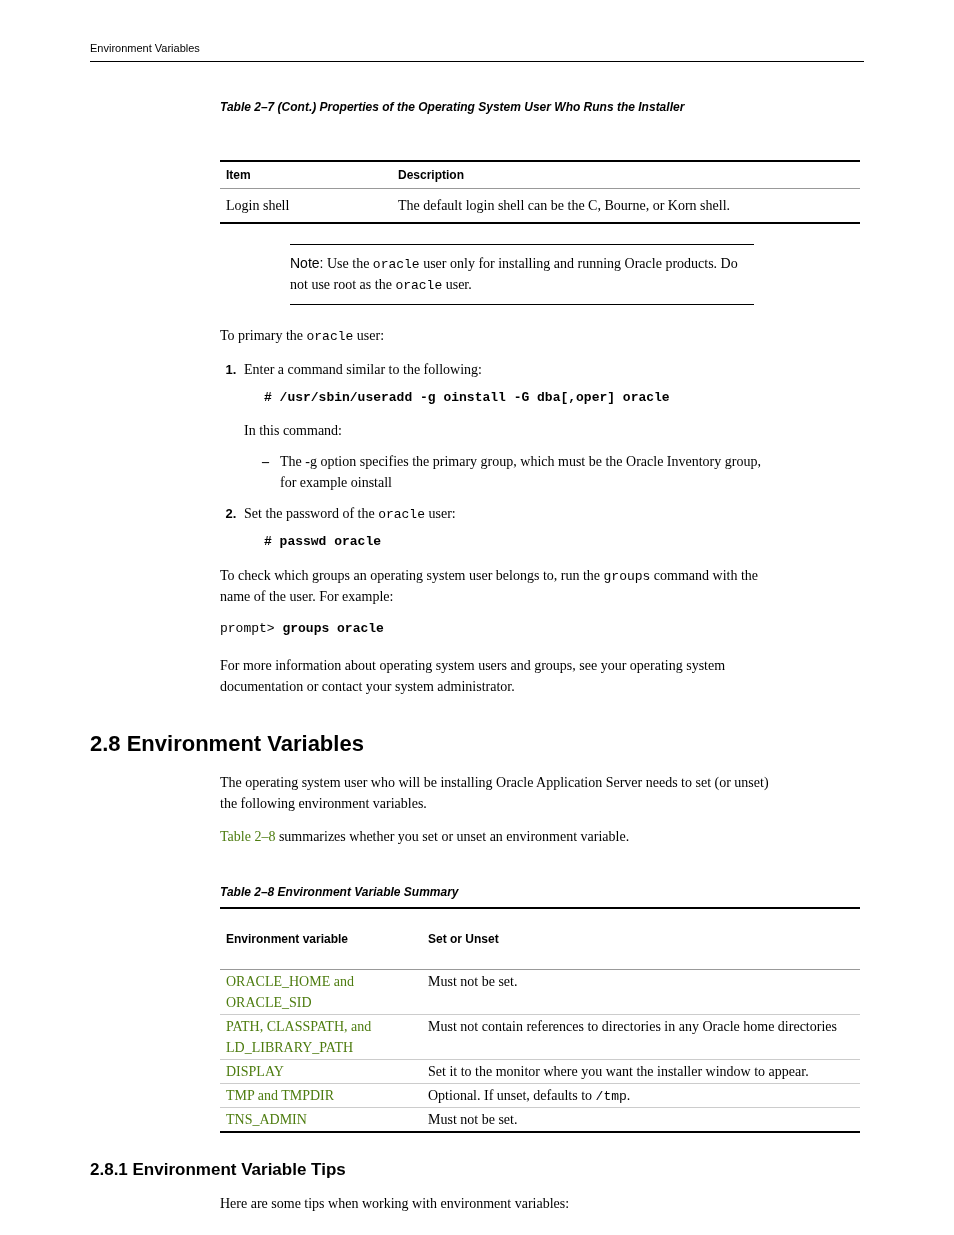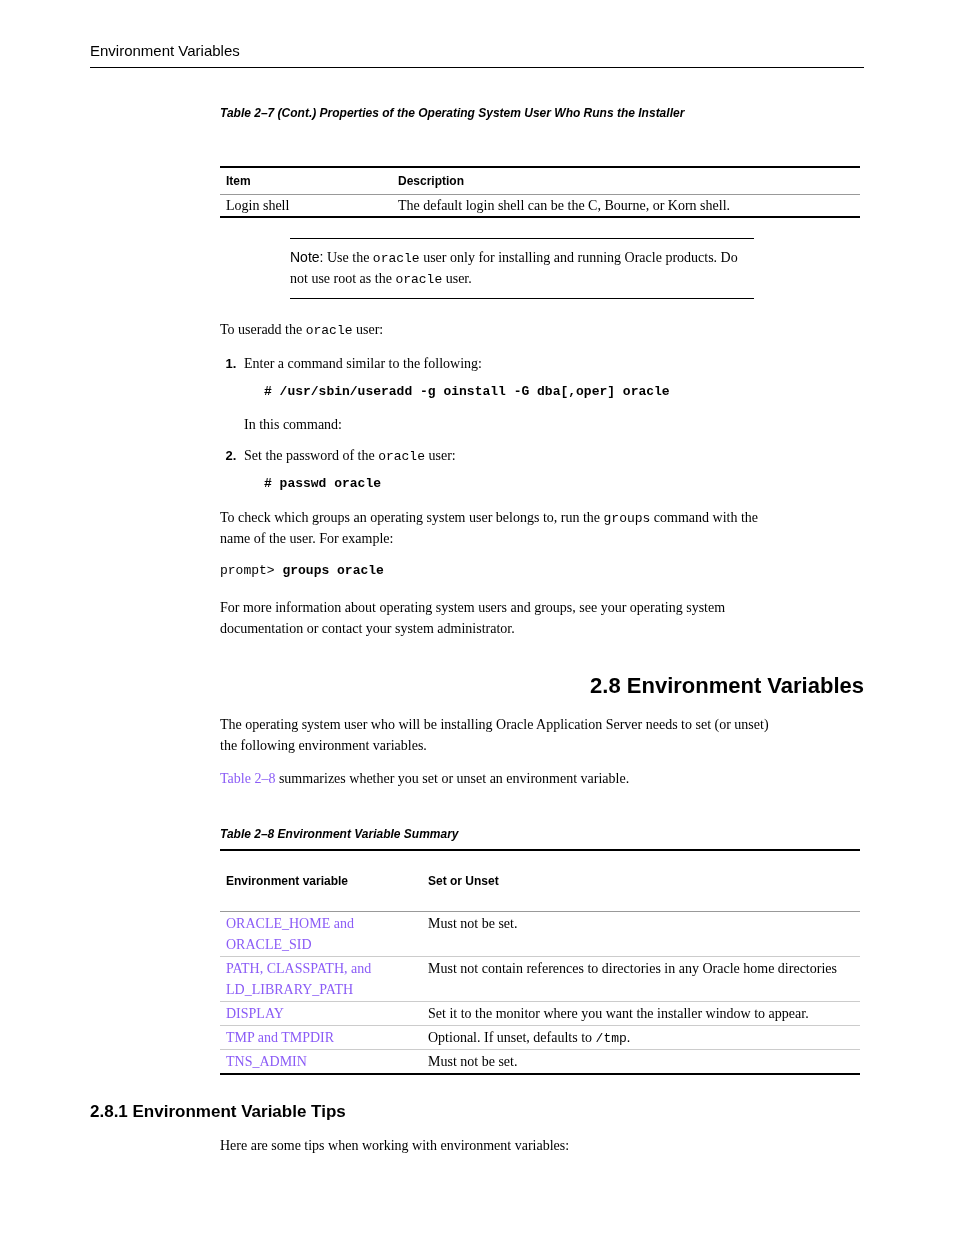--- a/index.html
+++ b/index.html
@@ -7,21 +7,21 @@
     font-size: 14px;
     color: #000;
     margin: 0;
     padding: 40px 90px 60px 90px;
     line-height: 1.5;
     width: 954px;
     box-sizing: border-box;
   }
   .running-header {
     font-family: Helvetica, Arial, sans-serif;
-    font-size: 15px;
+    font-size: 11px;
     color: #000;
     border-bottom: 1px solid #000;
     padding-bottom: 4px;
     margin-bottom: 28px;
   }
   .table-caption {
     font-family: Helvetica, Arial, sans-serif;
     font-size: 12px;
     font-weight: bold;
     font-style: italic;
@@ -38,21 +38,21 @@
   }
   table.bordered th {
     font-family: Helvetica, Arial, sans-serif;
     font-size: 12px;
     text-align: left;
     padding: 4px 6px;
     border-top: 2px solid #000;
     border-bottom: 1px solid #999;
   }
   table.bordered td {
-    padding: 0 6px;
+    padding: 6px 6px;
     vertical-align: top;
   }
   table.bordered tr:last-child td {
     border-bottom: 2px solid #000;
   }
   .note-box {
     border-top: 1.5px solid #000;
     border-bottom: 1.5px solid #000;
     margin: 20px 110px 20px 200px;
     padding: 8px 0;
@@ -123,30 +123,29 @@
     font-family: "Courier New", Courier, monospace;
     font-size: 13px;
     margin: 8px 0 16px 130px;
     white-space: pre;
   }
   h1.section {
     font-family: Helvetica, Arial, sans-serif;
     font-size: 22px;
     font-weight: bold;
     margin: 30px 0 12px 0;
-    text-align: right;
   }
   h2.subsection {
     font-family: Helvetica, Arial, sans-serif;
     font-size: 17px;
     font-weight: bold;
     margin: 24px 0 10px 0;
   }
   a.xref {
-    color: #8b5cf6;
+    color: #4d7c0f;
     text-decoration: none;
   }
   table.env-table {
     border-collapse: collapse;
     width: 640px;
     margin-left: 130px;
     margin-bottom: 18px;
   }
   table.env-table th {
     font-family: Helvetica, Arial, sans-serif;
@@ -182,29 +181,32 @@
     <td>The default login shell can be the C, Bourne, or Korn shell.</td>
   </tr>
 </tbody>
   </table>
 
 <div class="note-box">
   <span class="note-label">Note:</span><span>   Use the </span><span class="code">oracle</span><span> user only for installing and running Oracle products. Do not use root as the </span><span class="code">oracle</span><span> user.</span>
 </div>
 
 <div class="body-text">
-  <span>To useradd the </span><span class="code">oracle</span><span> user:</span>
+  <span>To primary the </span><span class="code">oracle</span><span> user:</span>
 </div>
 
 <ol class="numbered">
   <li>
     <span>Enter a command similar to the following:</span>
     <div class="code-block"># /usr/sbin/useradd -g oinstall -G dba[,oper] oracle</div>
     <div class="sub-para">In this command:</div>
     <ul class="dash">
+      <li>
+        <span>The </span><span class="code">-g</span><span> option specifies the primary group, which must be the Oracle Inventory group, for example </span><span class="code">oinstall</span>
+      </li>
     </ul>
   </li>
   <li>
     <span><span>Set the password of the </span><span class="code">oracle</span><span> user:</span></span>
     <div class="code-block"># passwd oracle</div>
   </li>
 </ol>
 
 <div class="body-text">
   <span>To check which groups an operating system user belongs to, run the </span><span class="code">groups</span><span> command with the name of the user. For example:</span>

